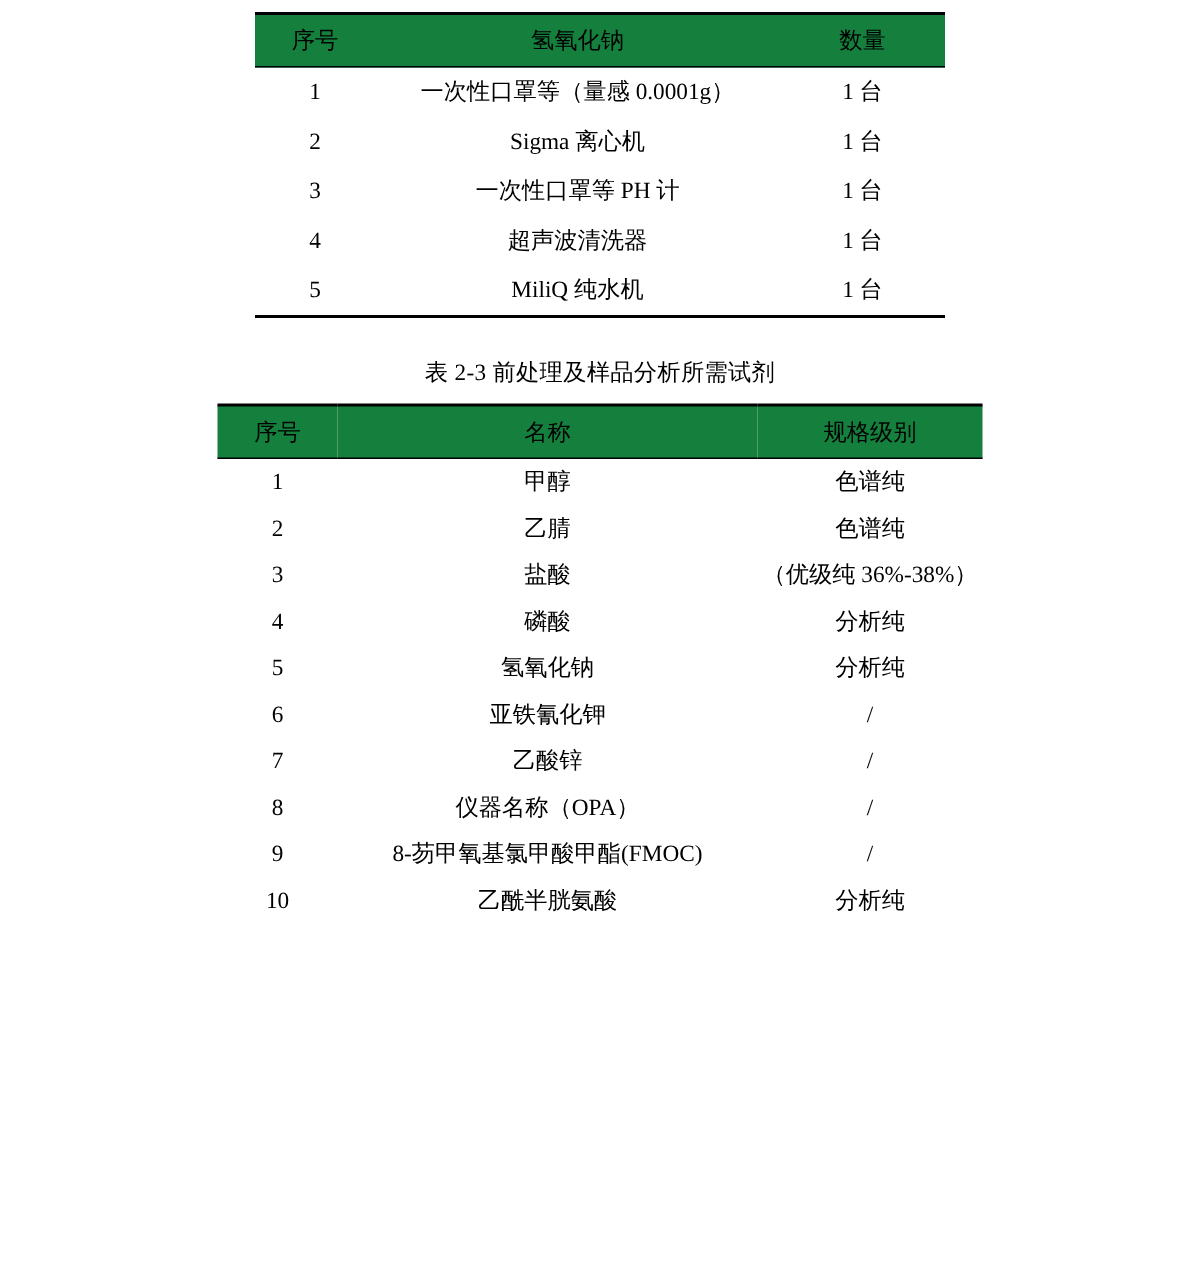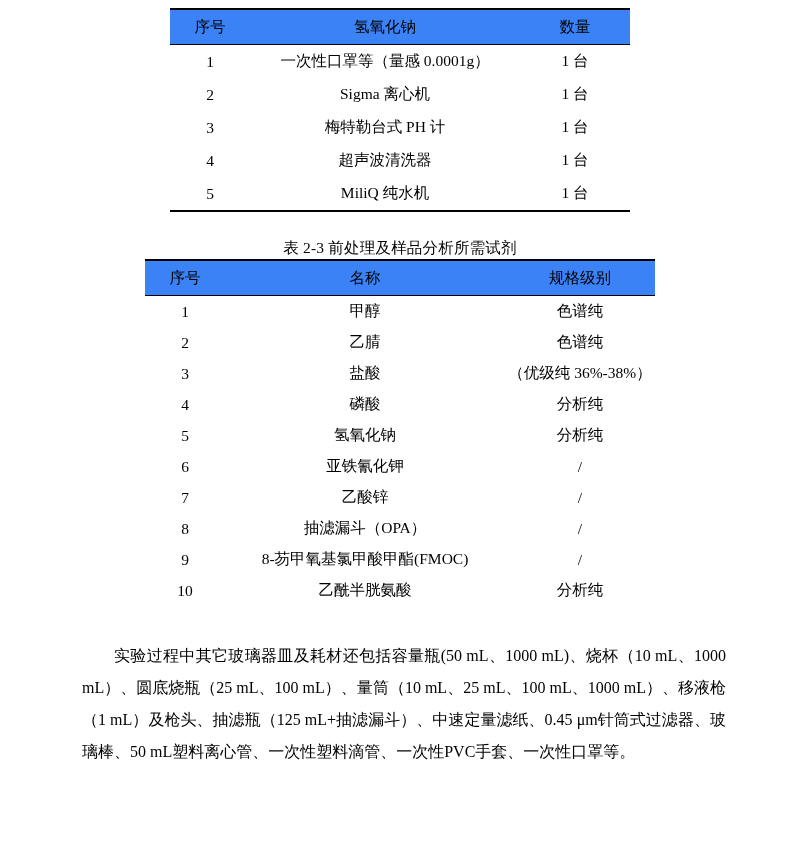--- a/index.html
+++ b/index.html
@@ -35,40 +35,41 @@
   
   .table1 {
     width: 460px;
     margin: 0 auto;
     margin-top: 8px;
   }
   .table1 .c0 { width: 80px; }
   .table1 .c1 { width: 270px; }
   .table1 .c2 { width: 110px; }
   .hdr-row td {
-    background: #3b82f6;
+    background: #15803d;
     height: 34px;
     font-size: 15.5px;
   }
   .rule-top td {
     border-top: 2.2px solid #000;
   }
   .rule-mid td {
     border-bottom: 1px solid #000;
   }
   .rule-bottom td {
     border-bottom: 2.2px solid #000;
   }
   .body-row td {
     height: 33px;
   }
   .caption {
     text-align: center;
     font-size: 15.5px;
     margin-top: 26px;
+    margin-bottom: 10px;
     letter-spacing: 0.2px;
   }
   
   .table2 {
     width: 510px;
     margin: 0 auto;
   }
   .table2 .c0 { width: 80px; }
   .table2 .c1 { width: 280px; }
   .table2 .c2 { width: 150px; }
@@ -111,21 +112,21 @@
         <td>一次性口罩等（量感 0.0001g）</td>
         <td>1 台</td>
       </tr>
       <tr class="body-row">
         <td>2</td>
         <td>Sigma 离心机</td>
         <td>1 台</td>
       </tr>
       <tr class="body-row">
         <td>3</td>
-        <td>梅特勒台式 PH 计</td>
+        <td>一次性口罩等 PH 计</td>
         <td>1 台</td>
       </tr>
       <tr class="body-row">
         <td>4</td>
         <td>超声波清洗器</td>
         <td>1 台</td>
       </tr>
       <tr class="body-row rule-bottom">
         <td>5</td>
         <td>MiliQ 纯水机</td>
@@ -178,31 +179,30 @@
         <td>亚铁氰化钾</td>
         <td class="slash">/</td>
       </tr>
       <tr class="body-row">
         <td>7</td>
         <td>乙酸锌</td>
         <td class="slash">/</td>
       </tr>
       <tr class="body-row">
         <td>8</td>
-        <td>抽滤漏斗（OPA）</td>
+        <td>仪器名称（OPA）</td>
         <td class="slash">/</td>
       </tr>
       <tr class="body-row">
         <td>9</td>
         <td>8-芴甲氧基氯甲酸甲酯(FMOC)</td>
         <td class="slash">/</td>
       </tr>
       <tr class="body-row">
         <td>10</td>
         <td>乙酰半胱氨酸</td>
         <td>分析纯</td>
       </tr>
     </tbody>
   </table>
 
-  <p class="para">实验过程中其它玻璃器皿及耗材还包括容量瓶(50 mL、1000 mL)、烧杯（10 mL、1000 mL）、圆底烧瓶（25 mL、100 mL）、量筒（10 mL、25 mL、100 mL、1000 mL）、移液枪（1 mL）及枪头、抽滤瓶（125 mL+抽滤漏斗）、中速定量滤纸、0.45 μm针筒式过滤器、玻璃棒、50 mL塑料离心管、一次性塑料滴管、一次性PVC手套、一次性口罩等。</p>
 
 </div>
 
 </body></html>

